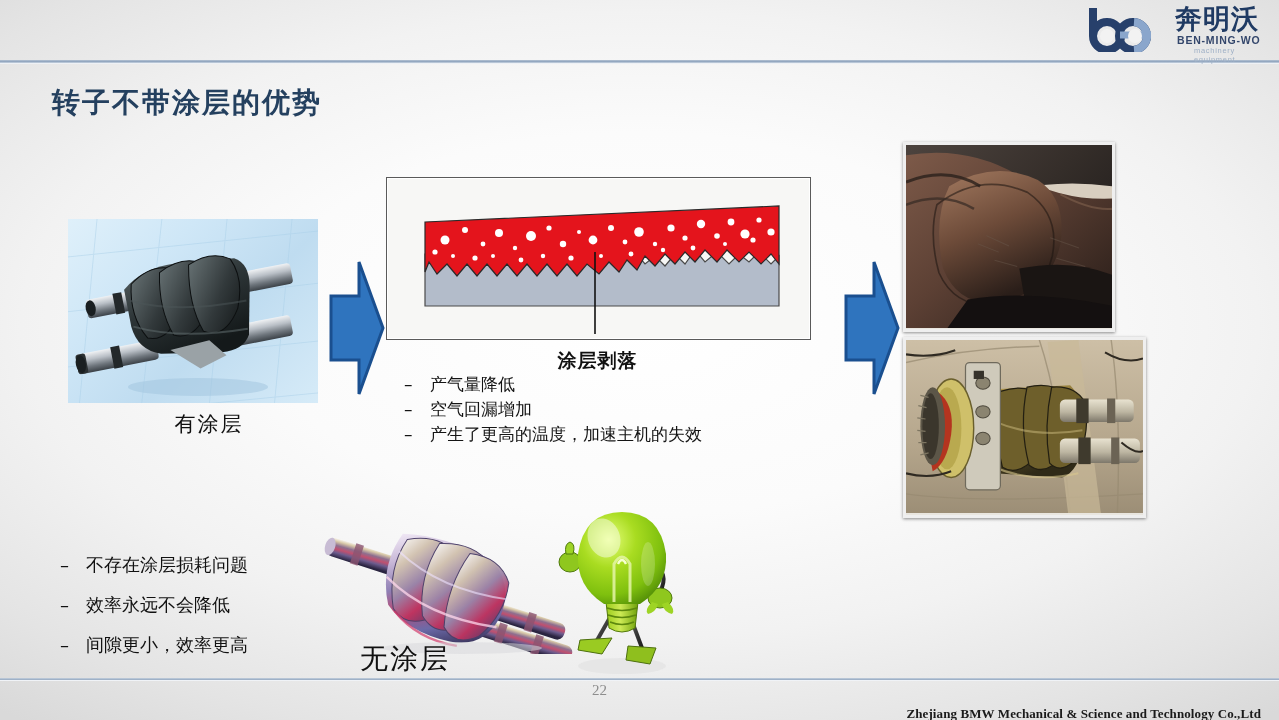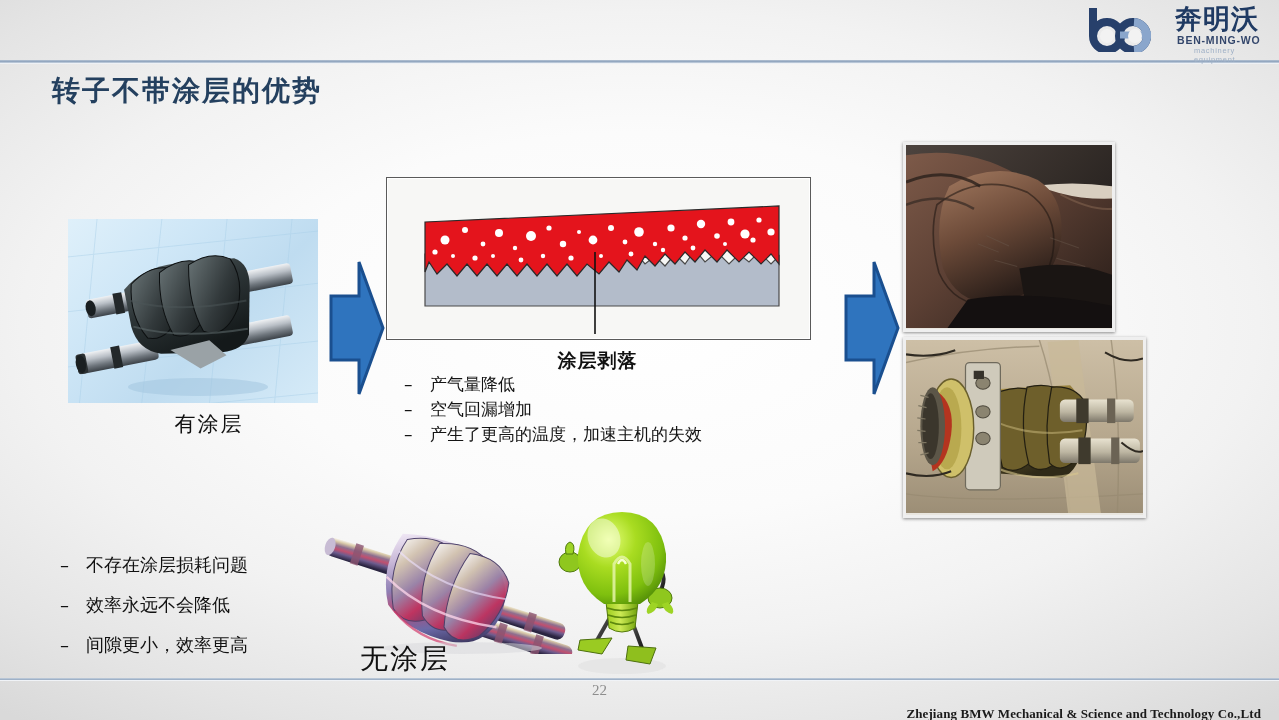--- a/index.html
+++ b/index.html
@@ -37,21 +37,21 @@
     position:absolute;left:88px;top:30px;
     font-size:10.5px;font-weight:bold;color:#33466b;letter-spacing:.8px;
   }
   .logo-sub{
     position:absolute;left:89px;top:42px;
     font-size:7.5px;color:#9fb0c6;letter-spacing:.7px;margin-left:16px;
   }
 
   
   .title{
-    position:absolute;left:52px;top:72px;
+    position:absolute;left:52px;top:84px;
     font-size:28px;font-weight:bold;color:#24405f;
     letter-spacing:2px;
     font-family:"DejaVu Sans","Liberation Sans",sans-serif;
   }
 
   
   .coated-rotor{
     position:absolute;left:68px;top:219px;width:250px;height:184px;
     background:linear-gradient(135deg,#dff0fa 0%,#cfe7f7 30%,#bfdcf0 60%,#d6ebf8 100%);
     overflow:hidden;

